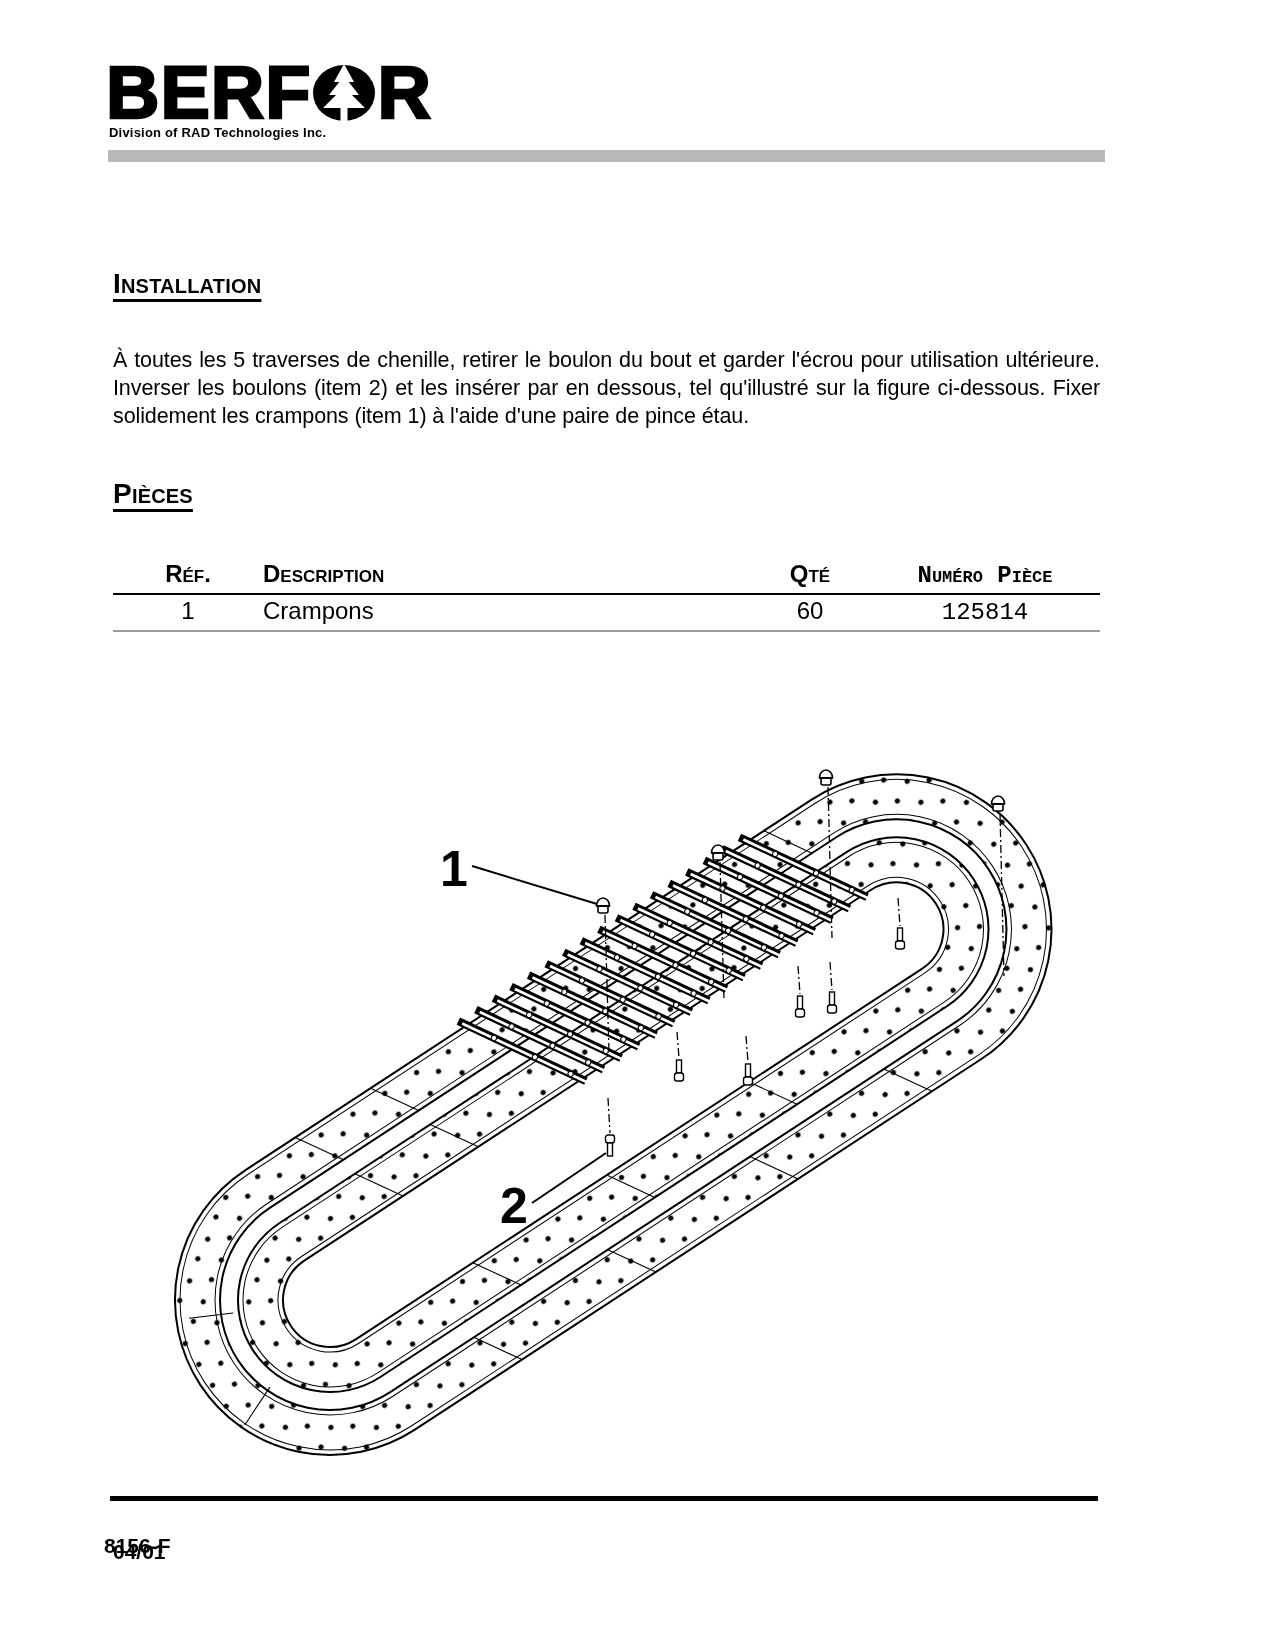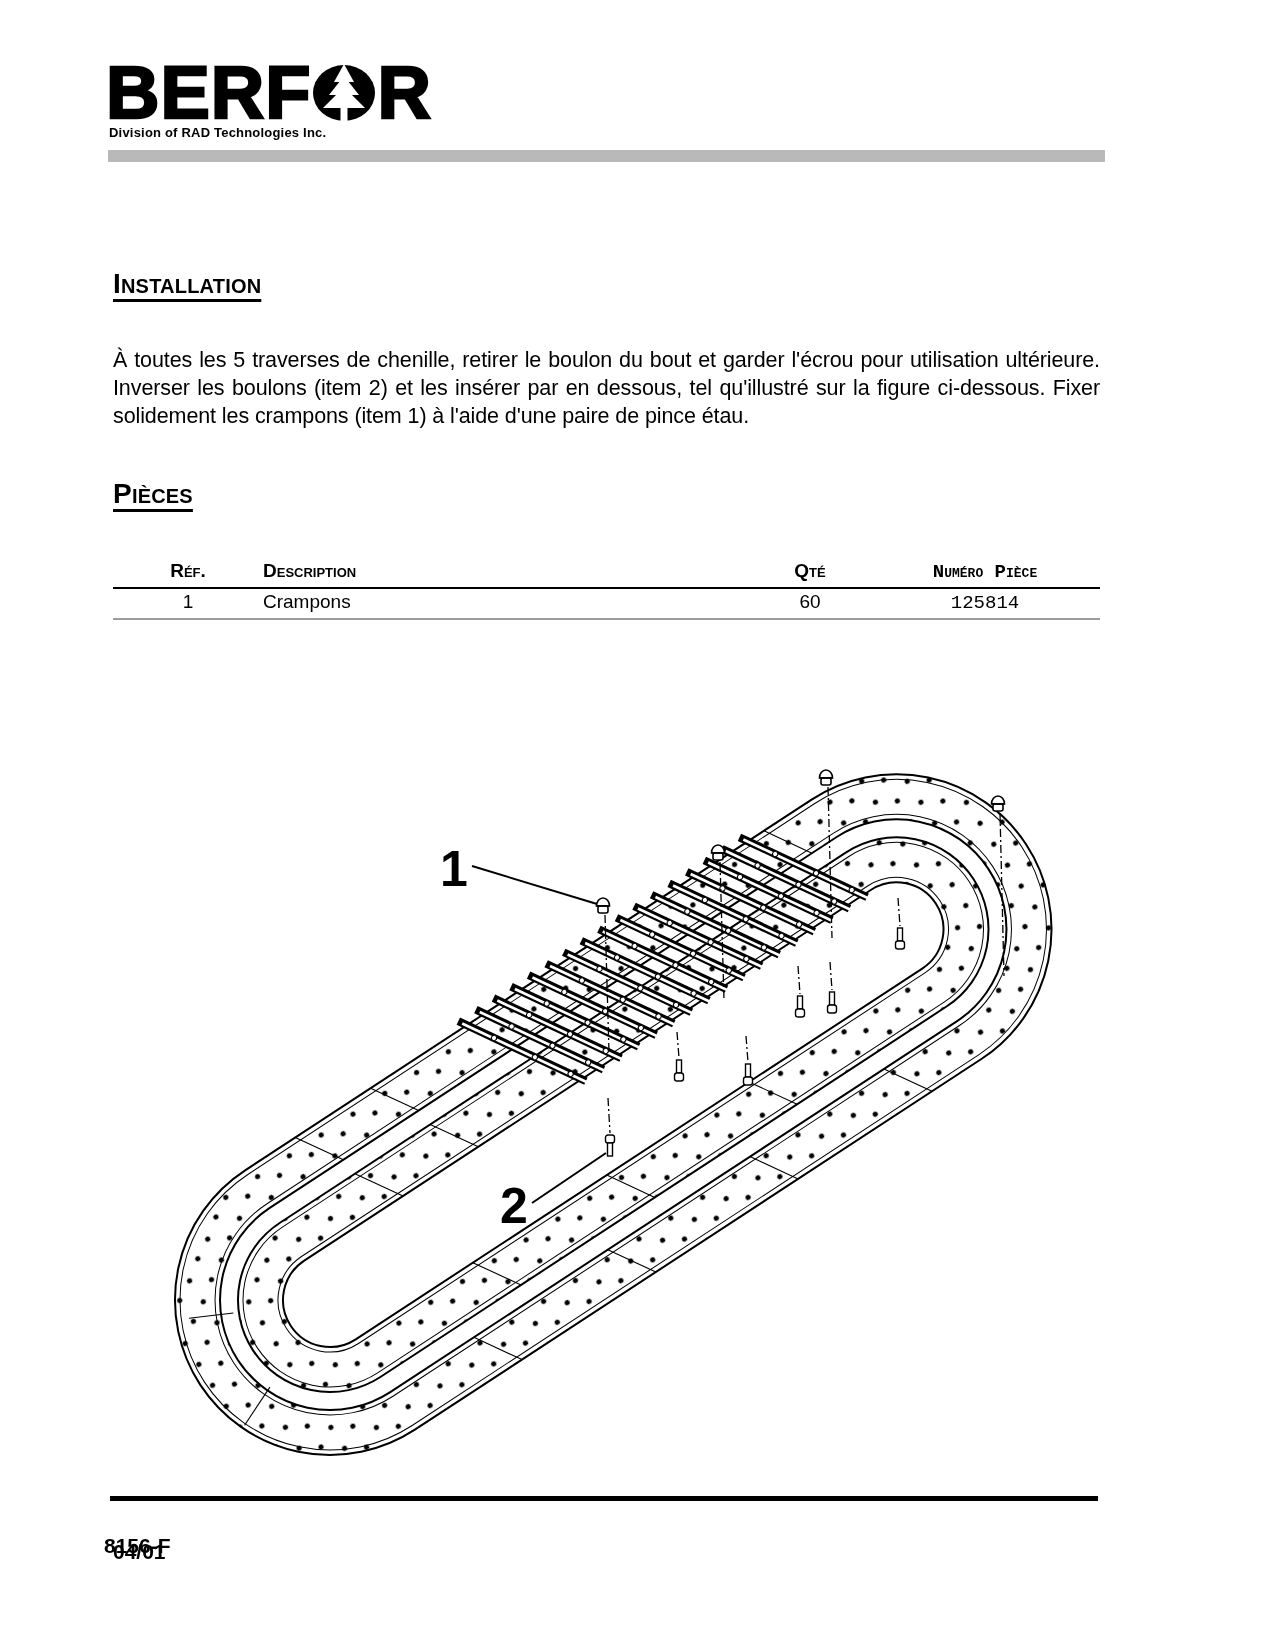--- a/index.html
+++ b/index.html
@@ -33,21 +33,21 @@
     font-variant:small-caps;font-weight:bold;font-size:28px;letter-spacing:0.2px;
     text-decoration:underline;text-decoration-thickness:3px;text-underline-offset:6px;
   }
   #installation-heading{left:113px;top:268px;}
   #installation-body{
     left:113px;top:346px;width:987px;font-size:21.5px;line-height:28px;
     text-align:justify;letter-spacing:-0.1px;
   }
   #pieces-heading{left:113px;top:478px;}
   
-  #parts-table{left:113px;top:558px;width:987px;font-size:19px;}
+  #parts-table{left:113px;top:558px;width:987px;font-size:24px;}
   .tr{display:flex;width:100%;align-items:baseline;}
   .th{font-variant:small-caps;font-weight:bold;}
   .td,.th{padding:2px 0 4px 0;}
   .c-ref{width:150px;text-align:center;}
   .c-desc{flex:1;text-align:left;}
   .c-qty{width:120px;text-align:center;}
   .c-num{width:230px;text-align:center;font-family:Liberation Mono, monospace;}
   .head-row{border-bottom:2.5px solid #000;}
   .data-row{border-bottom:2px solid #9c9c9c;}
   

